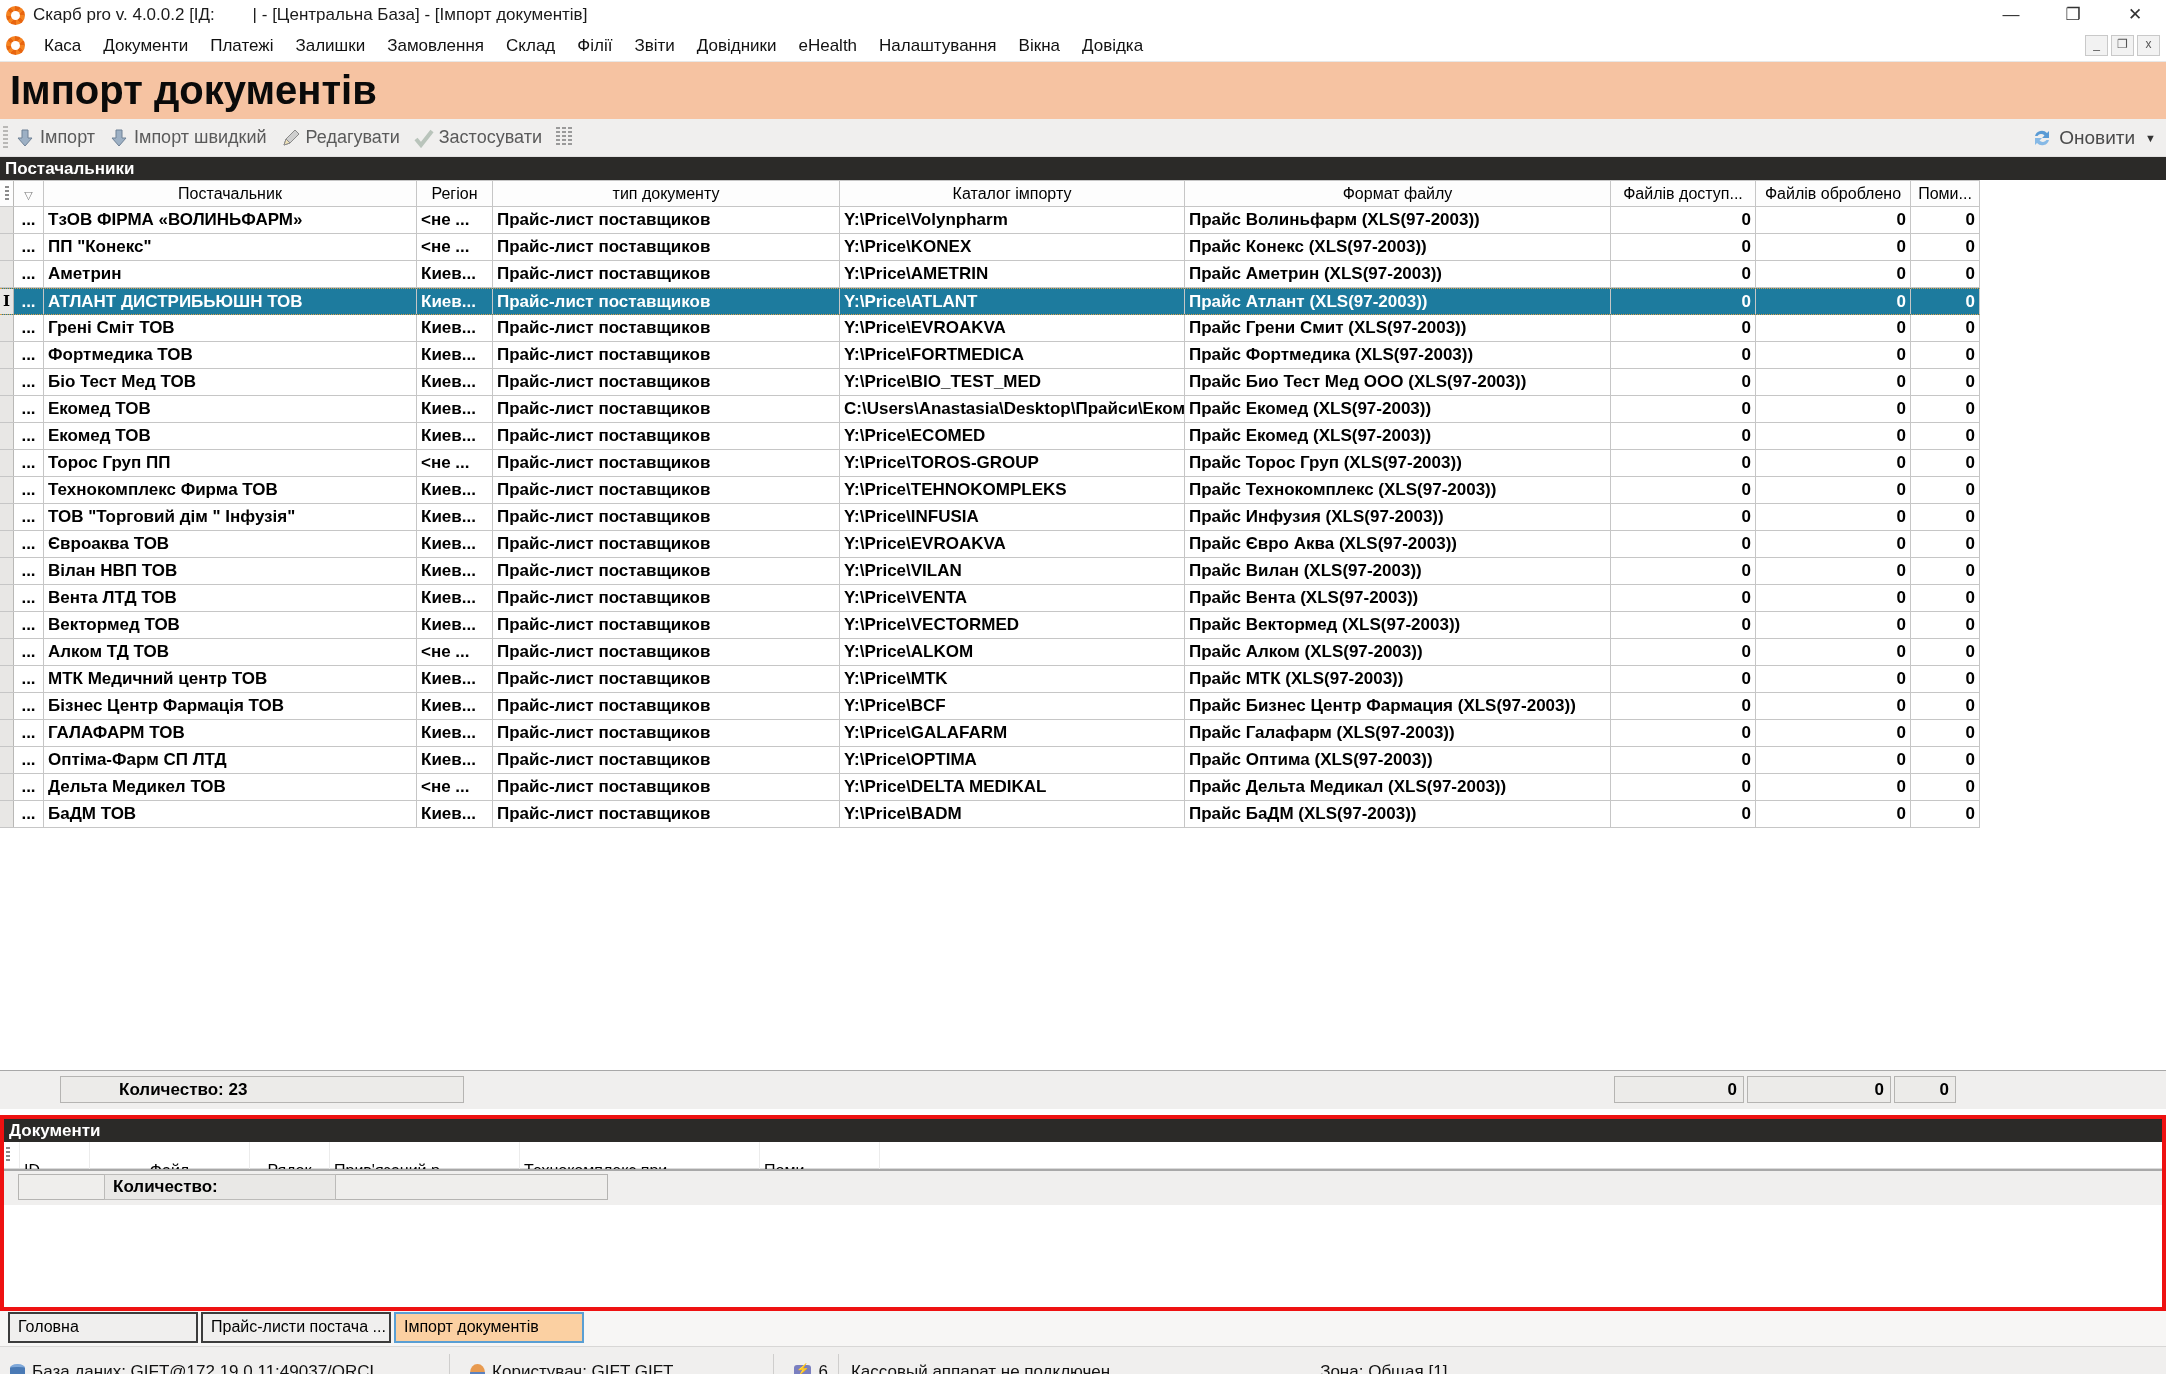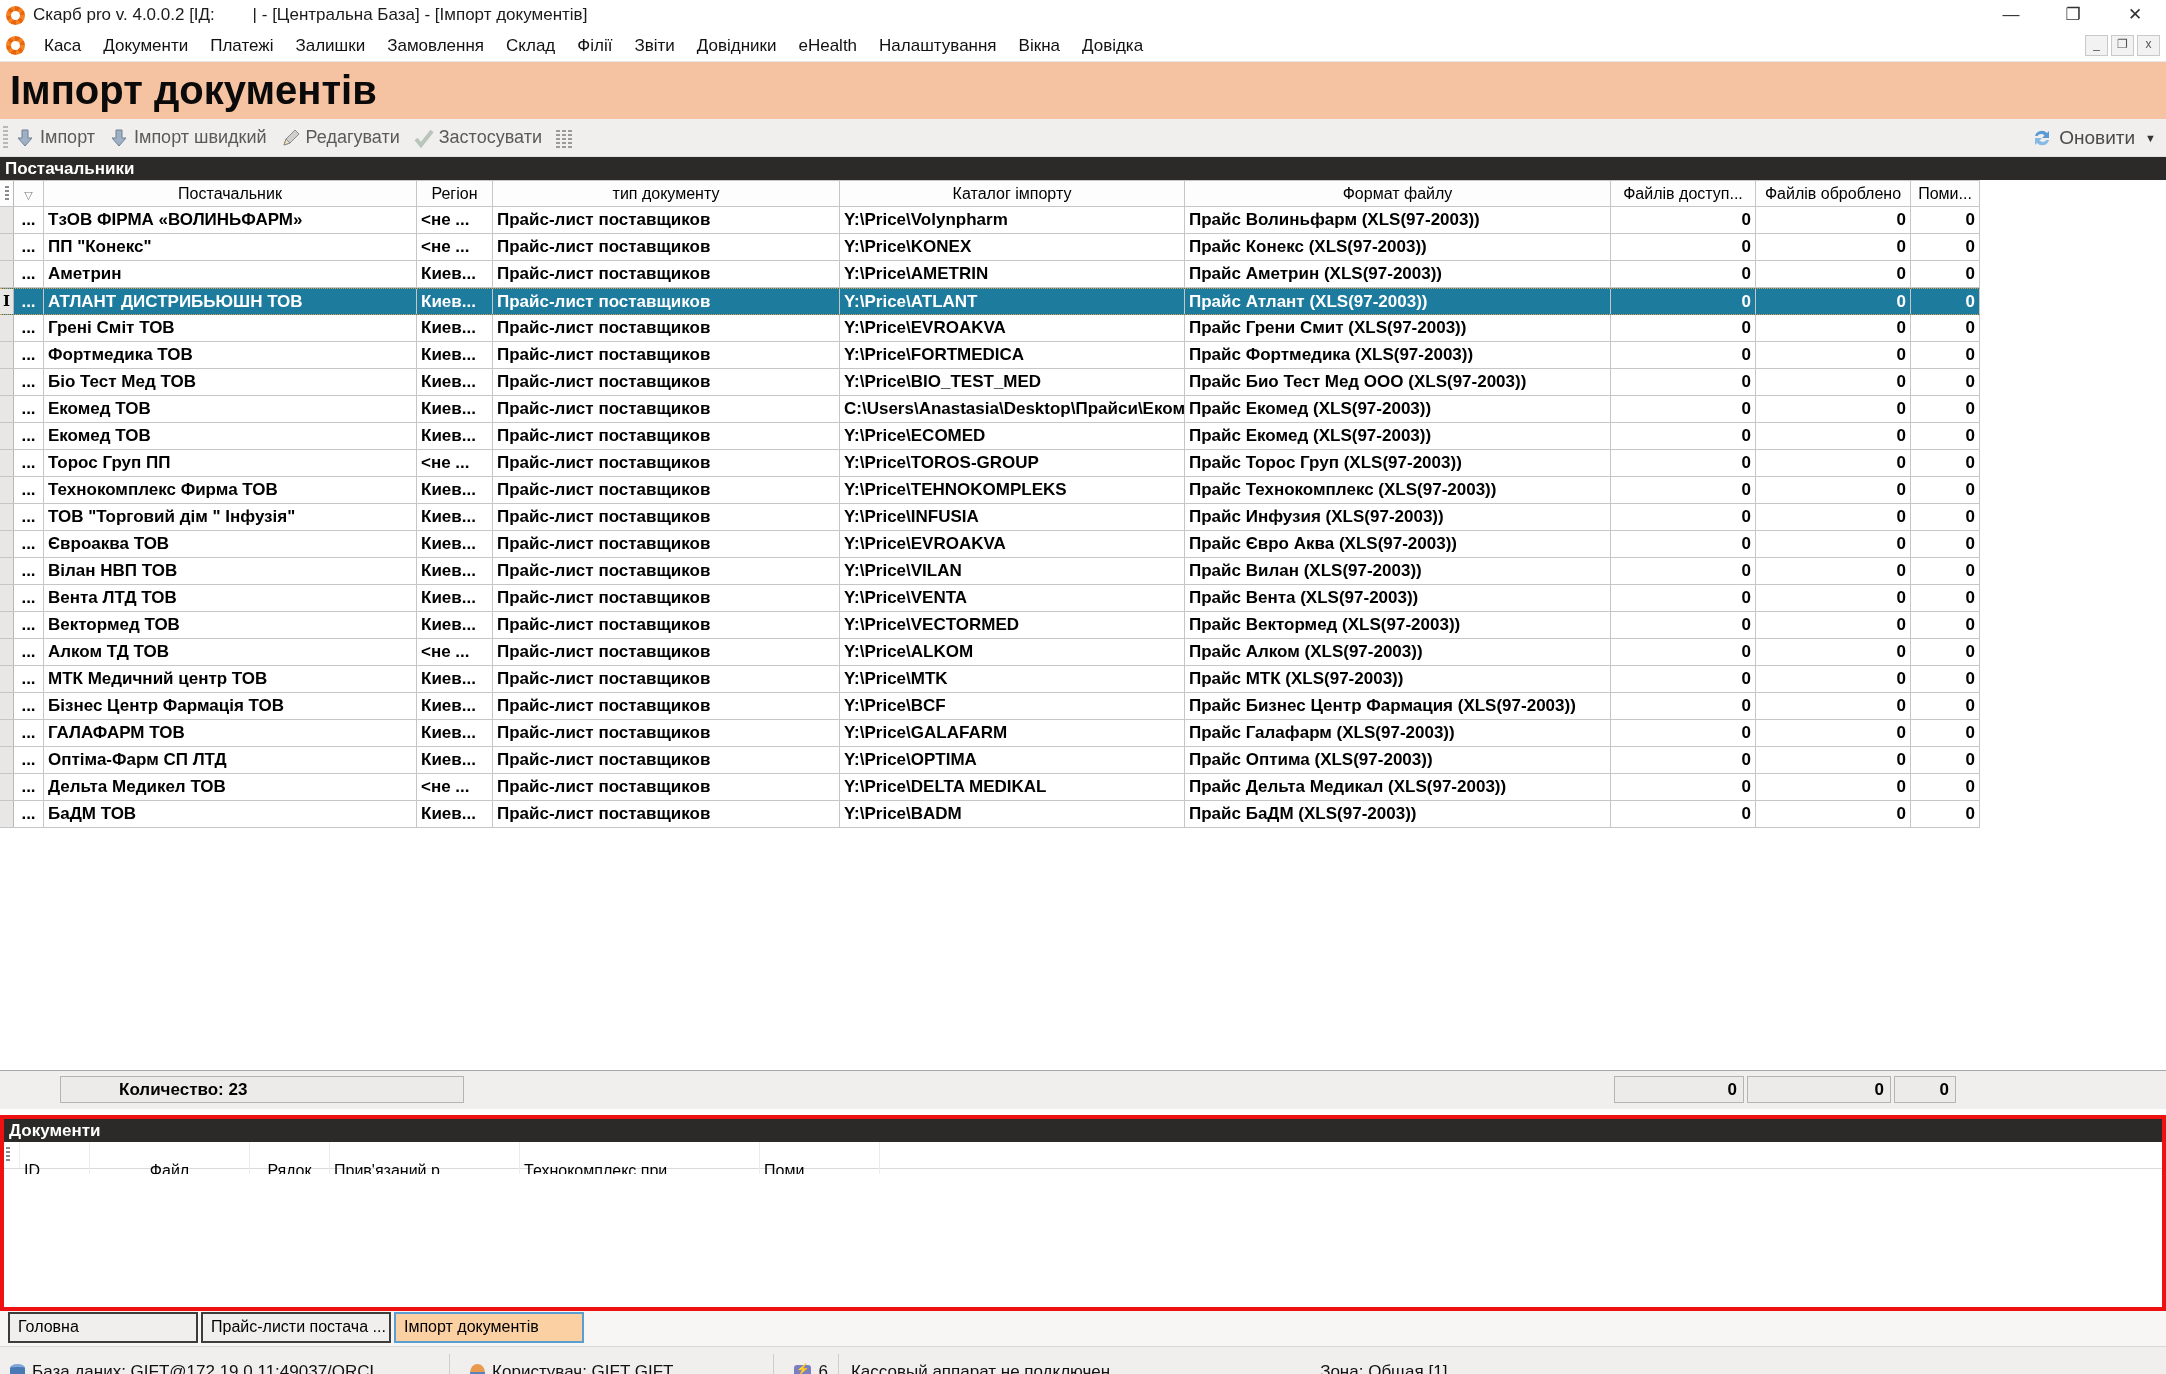--- a/index.html
+++ b/index.html
@@ -154,21 +154,21 @@
       <span class="mdi-btn">x</span>
     </span>
   </div>
 
   <div class="pagetitle">
     <span>Імпорт документів</span>
   </div>
 
   <div class="toolbar">
     <span class="tb-grip"></span>
-    <span id="tb-buttons" style="display:flex;align-items:flex-end;">
+    <span id="tb-buttons" style="display:flex;align-items:flex-start;">
         <span class="tb-btn">
           <span class="ticon">
             <svg width="20" height="20" viewBox="0 0 20 20">
               <path d="M7 2h6v8h4l-7 8-7-8h4z" fill="#9db0c4" stroke="#6f8196" stroke-width="1"></path>
             </svg>
           </span>
           <span>Імпорт</span>
         </span>
         <span class="tb-btn">
           <span class="ticon">
@@ -540,20 +540,24 @@
     <div class="band">Документи</div>
     <div class="doc-head" id="doc-head">
         <div class="dcell d0"><span class="hgrip"></span></div>
         <div class="dcell d1">ID</div>
         <div class="dcell d2">Файл</div>
         <div class="dcell d3">Рядок</div>
         <div class="dcell d4">Прив'язаний р...</div>
         <div class="dcell d5">Технокомплекс при...</div>
         <div class="dcell d6">Поми...</div>
       </div>
+    <div class="doc-footer">
+      <div class="doc-bar"></div>
+      <div class="doc-cnt">Количество:</div>
+    </div>
   </div>
 
   <div class="tabbar" id="tabbar">
       <div class="tab t0">Головна</div>
       <div class="tab t1">Прайс-листи постача ...</div>
       <div class="tab t2">Імпорт документів</div>
     </div>
 
   <div class="statusbar">
     <span class="sb-item">

